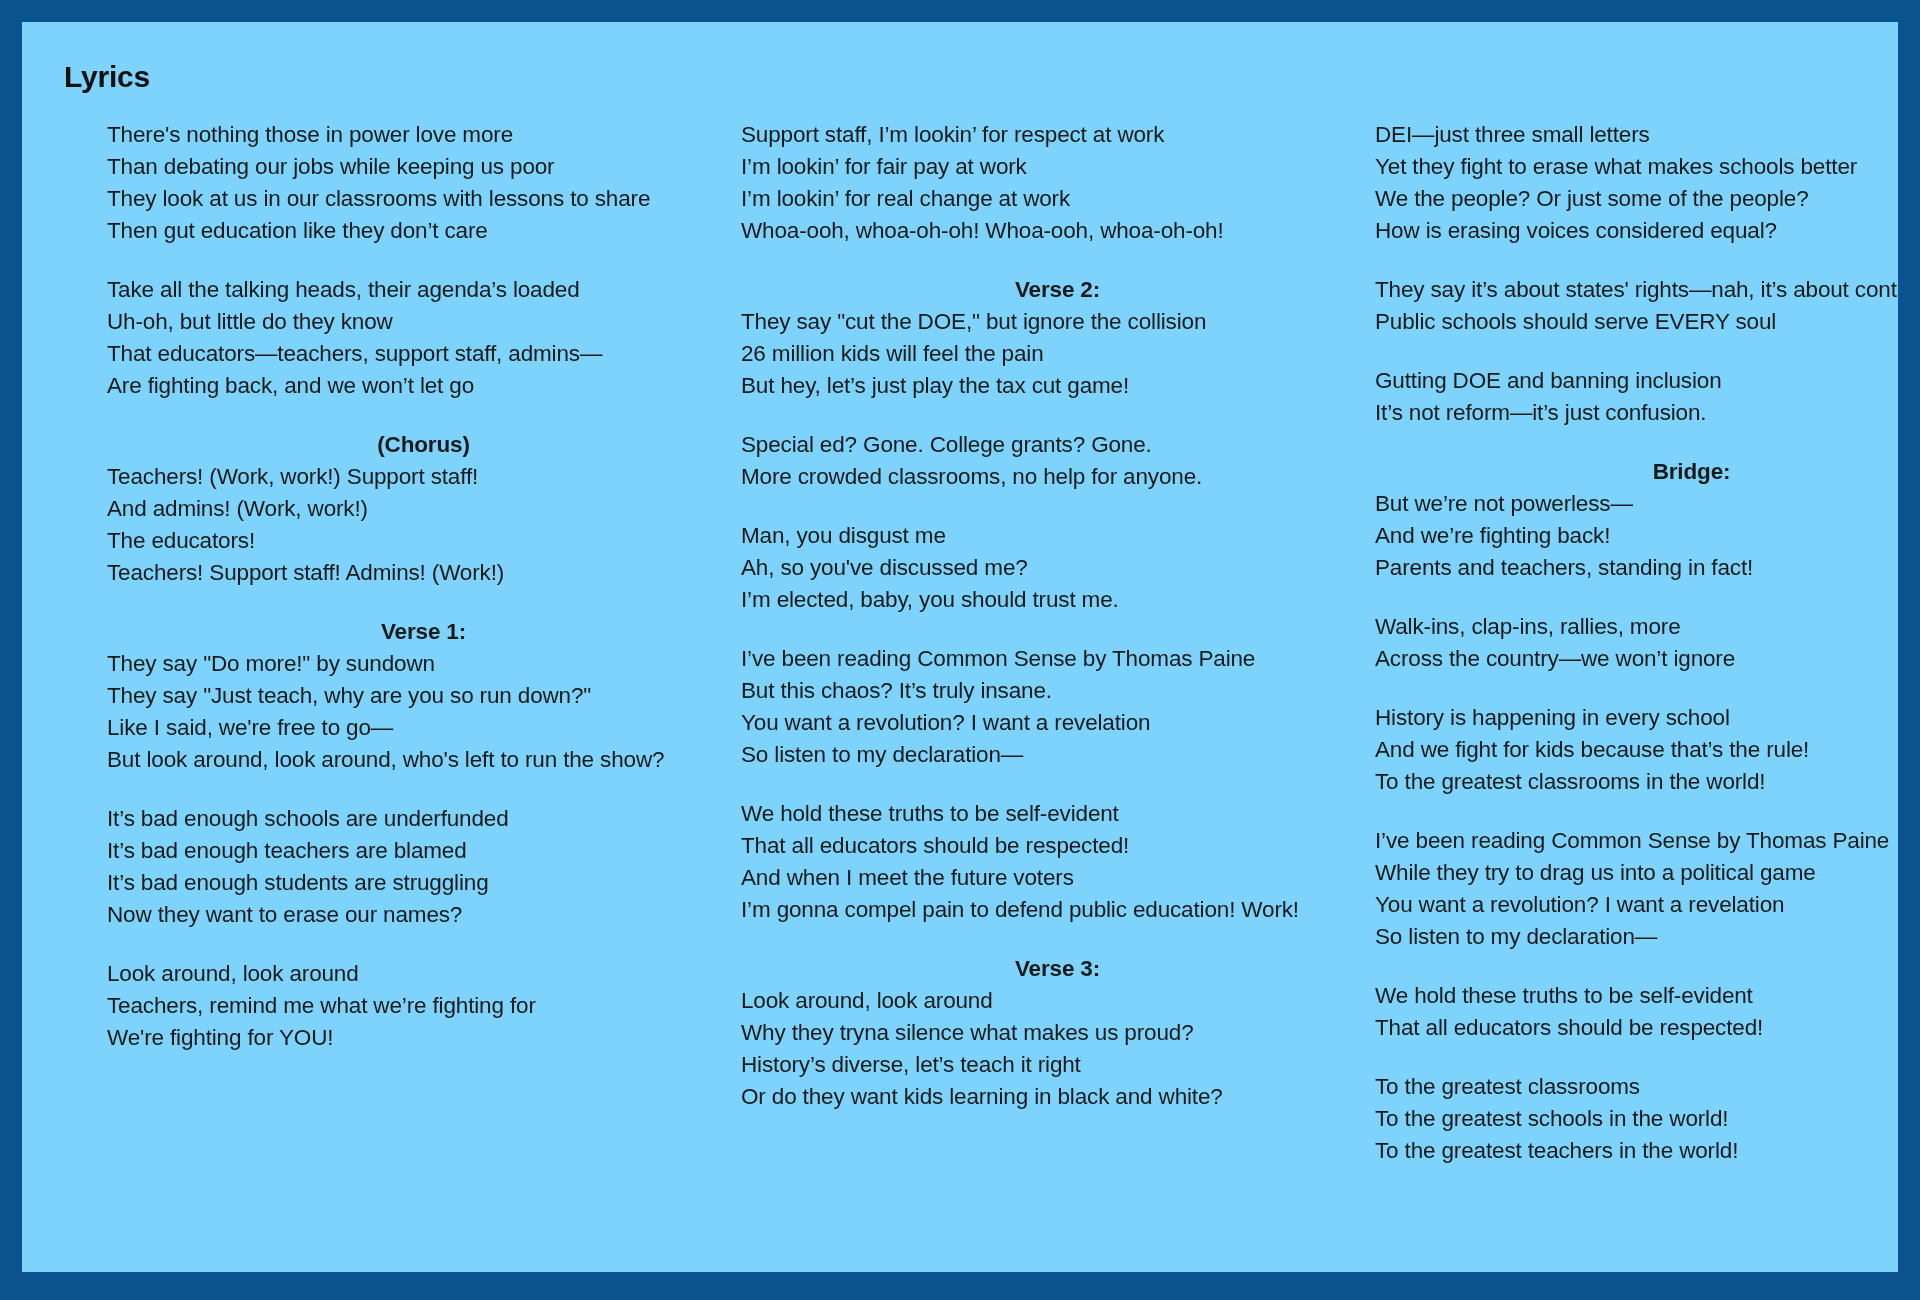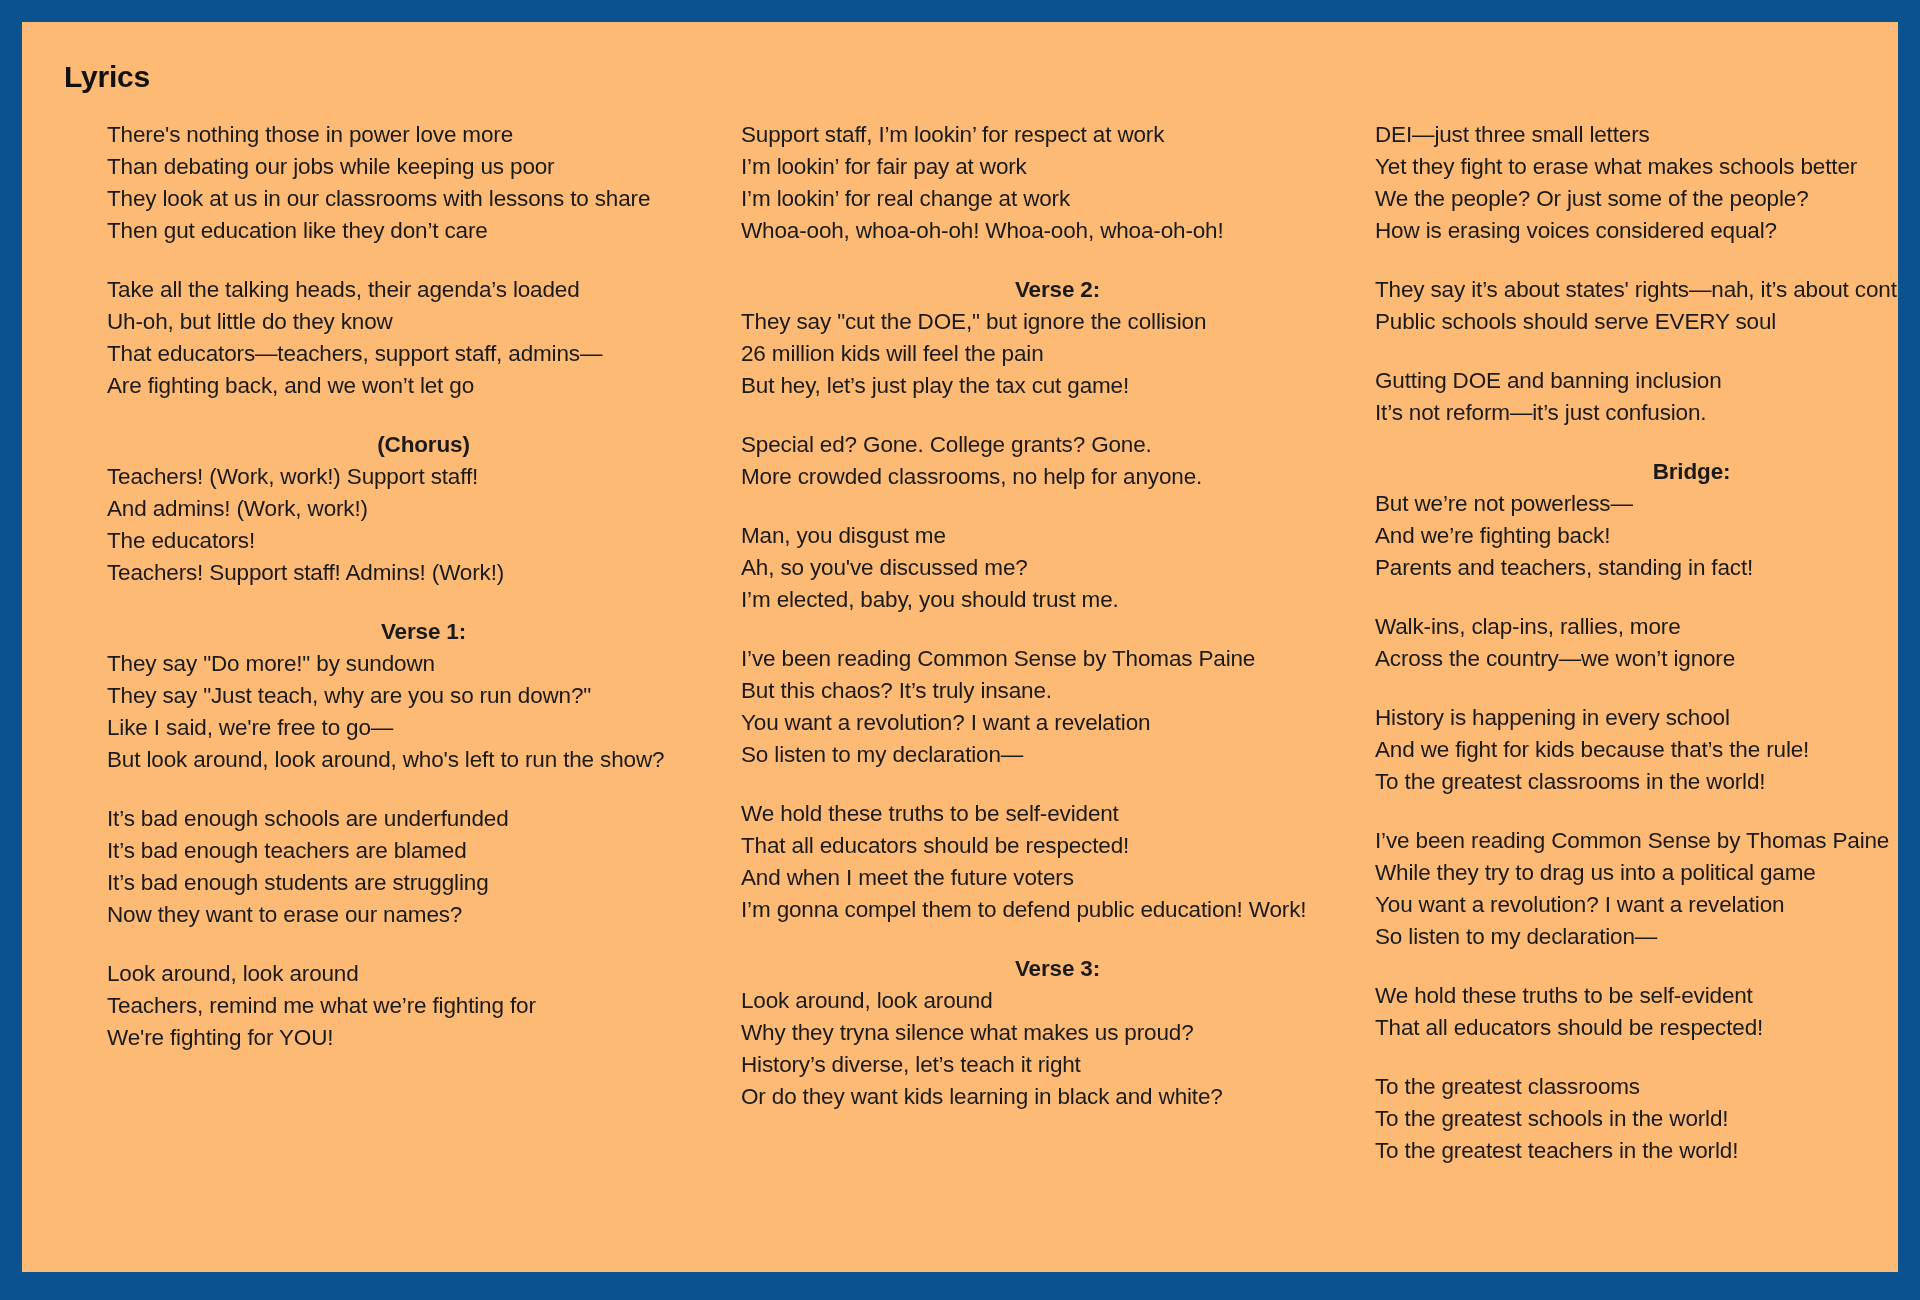--- a/index.html
+++ b/index.html
@@ -17,21 +17,21 @@
     box-sizing: border-box;
     width: 1920px;
     height: 1300px;
     background: #0b538e;
     padding: 22px 22px 28px 22px;
   }
   .lyrics-card {
     box-sizing: border-box;
     width: 100%;
     height: 100%;
-    background: #fdba74;
+    background: #7dd3fc;
     padding: 38px 40px 30px 42px;
     overflow: hidden;
   }
   .card-title {
     font-size: 30px;
     font-weight: bold;
     color: #111111;
     letter-spacing: -0.2px;
     margin: 0 0 26px 0;
     line-height: 1.1;
@@ -136,21 +136,21 @@
           <div class="stanza">
             <div class="lyric-line">I’ve been reading Common Sense by Thomas Paine</div>
             <div class="lyric-line">But this chaos? It’s truly insane.</div>
             <div class="lyric-line">You want a revolution? I want a revelation</div>
             <div class="lyric-line">So listen to my declaration—</div>
           </div>
           <div class="stanza">
             <div class="lyric-line">We hold these truths to be self-evident</div>
             <div class="lyric-line">That all educators should be respected!</div>
             <div class="lyric-line">And when I meet the future voters</div>
-            <div class="lyric-line">I’m gonna compel them to defend public education! Work!</div>
+            <div class="lyric-line">I’m gonna compel pain to defend public education! Work!</div>
           </div>
           <div class="stanza">
             <div class="lyric-line heading">Verse 3:</div>
             <div class="lyric-line">Look around, look around</div>
             <div class="lyric-line">Why they tryna silence what makes us proud?</div>
             <div class="lyric-line">History’s diverse, let’s teach it right</div>
             <div class="lyric-line">Or do they want kids learning in black and white?</div>
           </div>
         </div>
         <div class="lyrics-column col-3">

